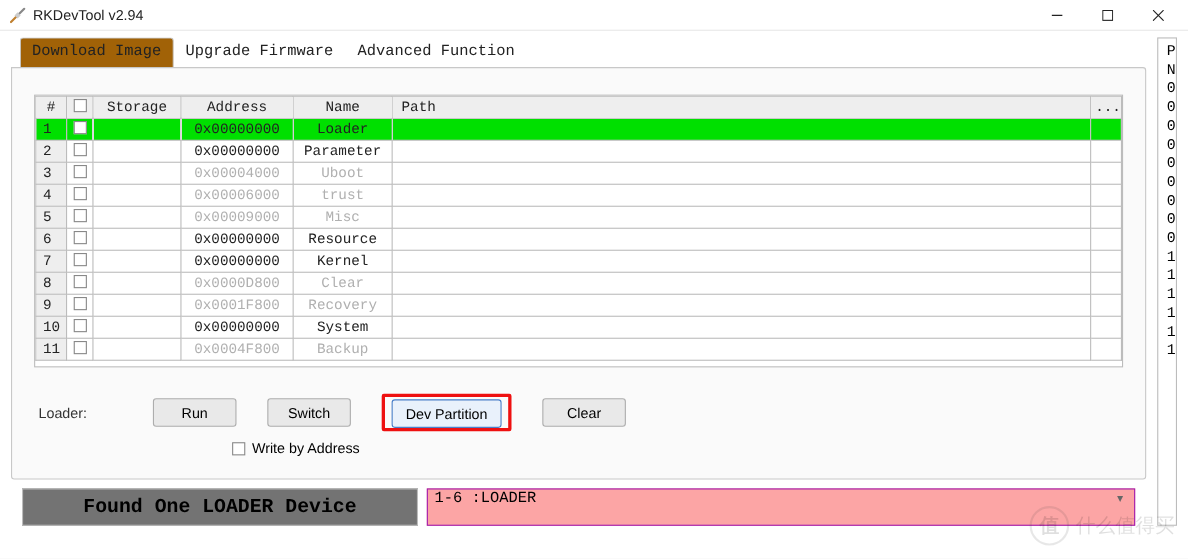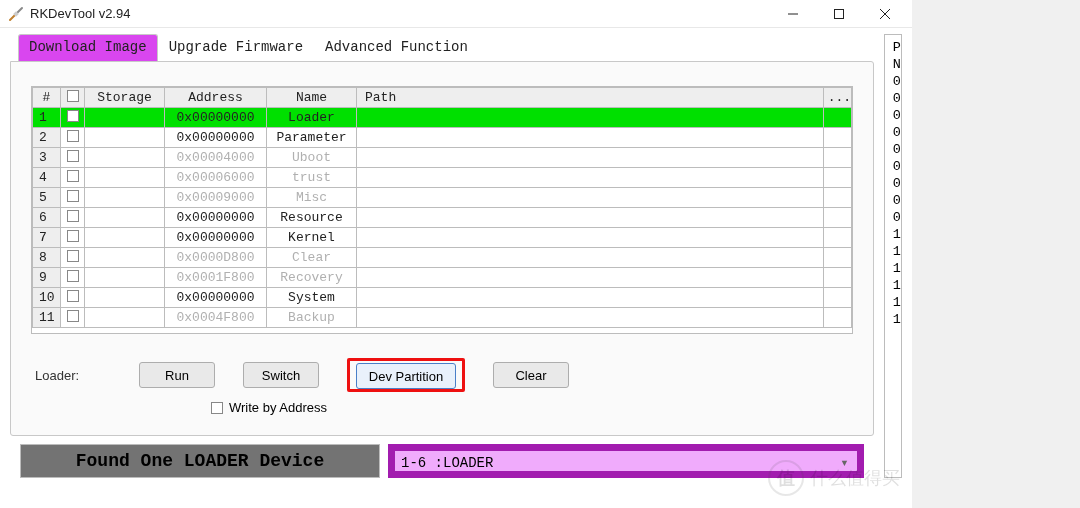--- a/index.html
+++ b/index.html
@@ -6,21 +6,21 @@
   body {
     font-family: "SimSun", "Segoe UI", sans-serif;
     font-size: 13px;
     background: #f0f0f0;
     width: 1080px;
     height: 508px;
     overflow: hidden;
     position: relative;
   }
   .window {
-    width: 912px;
+    width: 1080px;
     height: 508px;
     background: #fff;
     position: relative;
   }
   .titlebar {
     height: 28px;
     display: flex;
     align-items: center;
     padding: 0 4px 0 8px;
     background: #fff;
@@ -48,21 +48,21 @@
     font-family: "Courier New","SimSun", monospace;
     font-size: 14px;
     color: #222;
     border: 1px solid transparent;
     border-bottom: none;
     cursor: pointer;
   }
   .tab.active {
     border-color: #c8c8c8;
     border-radius: 3px 3px 0 0;
-    background: #d946ef;
+    background: #a16207;
   }
   .tabpanel {
     border: 1px solid #c8c8c8;
     border-radius: 0 3px 3px 3px;
     flex: 1;
     padding: 10px 10px 6px 10px;
     display: flex;
     flex-direction: column;
     background:#fafafa;
     position:relative;
@@ -107,23 +107,23 @@
     flex: 0 0 360px;
     border: 1px solid #bcbcbc;
     text-align: center;
     font-family: "Courier New","SimSun",monospace;
     font-size: 18px; font-weight: bold;
     padding: 6px 4px;
     background:#737373;
   }
   .combo {
     flex: 1;
-    border: 7px solid #a21caf;
-    background: #f0abfc;
-    display: flex; align-items: flex-end;
+    border: 1px solid #a21caf;
+    background: #fca5a5;
+    display: flex; align-items: flex-start;
     padding: 0 6px;
     font-family: "Courier New","SimSun",monospace;
     font-size: 14px;
     position:relative;
   }
   .combo::after{ content:"▾"; position:absolute; right:8px; color:#666;}
   .right {
     width: 392px;
     border: 1px solid #bcbcbc;
     background: #fff;

